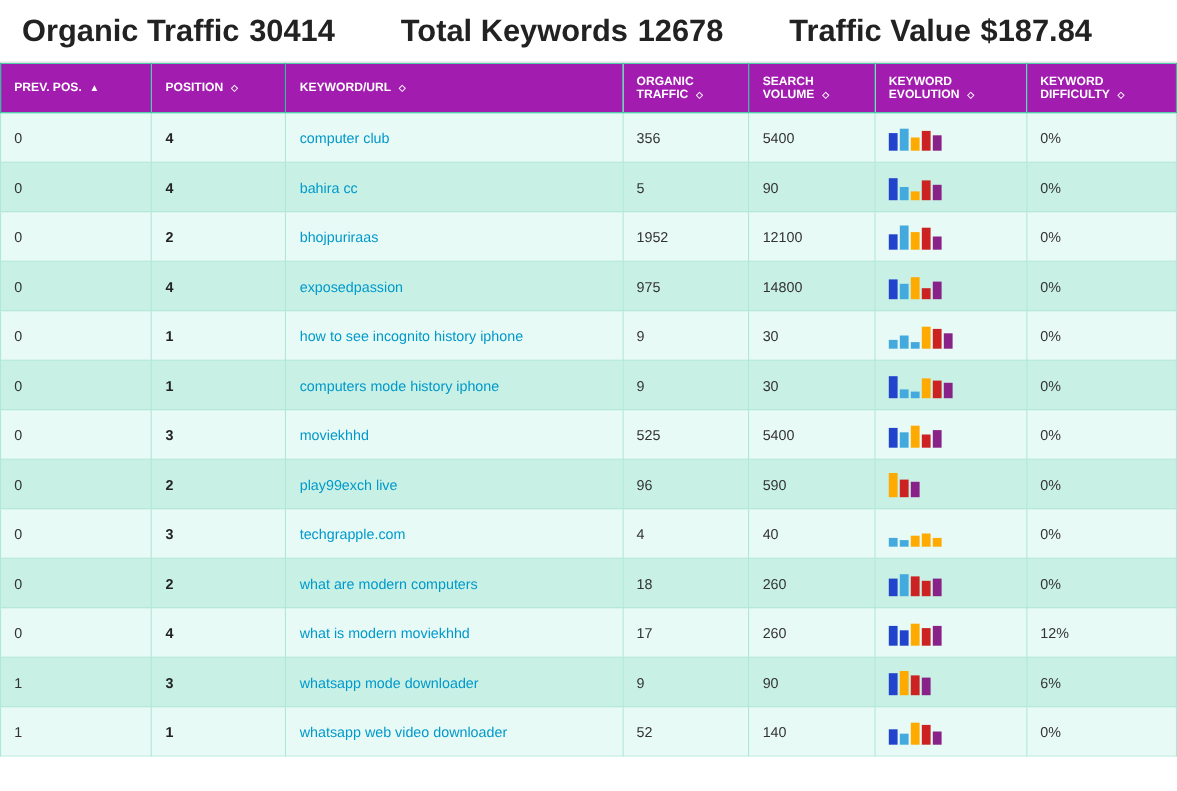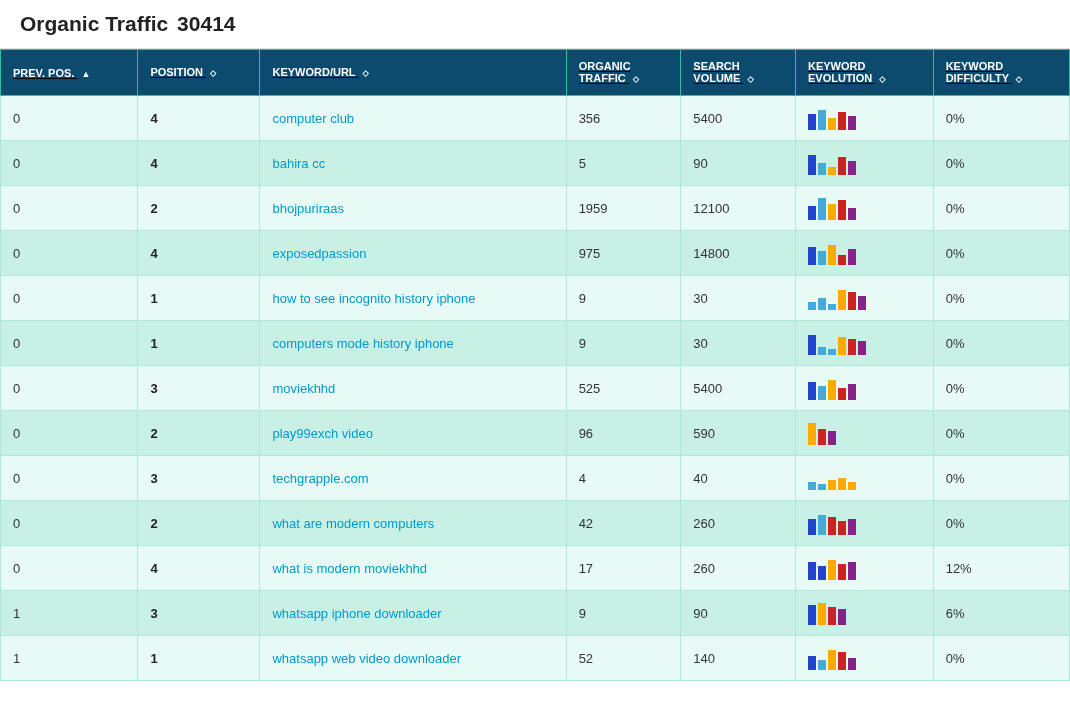--- a/index.html
+++ b/index.html
@@ -11,37 +11,36 @@
       display: flex;
       align-items: center;
       gap: 60px;
       border-bottom: 1px solid #e0e0e0;
     }
     .header-stat {
       color: #2ecc71;
       font-size: 16px;
     }
     .header-stat span {
-      font-size: 21px;
+      font-size: 28px;
       font-weight: bold;
       color: #222;
     }
 
     .table-container {
       overflow-x: auto;
     }
 
     table {
       width: 100%;
       border-collapse: collapse;
     }
 
     thead tr {
-      background: #0c4a6e;
-      text-decoration: underline;
+      background: #a21caf;
     }
 
     thead th {
       padding: 10px 12px;
       text-align: left;
       font-size: 11px;
       font-weight: bold;
       color: #fff;
       border: 1px solid #2bbf9a;
       white-space: nowrap;
@@ -91,20 +90,28 @@
     }
   </style>
 </head>
 <body>
 
 <div class="header">
   <div class="header-stat">
     <span>Organic Traffic</span>
     &nbsp;<span>30414</span>
   </div>
+  <div class="header-stat">
+    <span>Total Keywords</span>
+    &nbsp;<span>12678</span>
+  </div>
+  <div class="header-stat">
+    <span>Traffic Value</span>
+    &nbsp;<span>$187.84</span>
+  </div>
 </div>
 
 <div class="table-container">
   <table>
     <thead>
       <tr>
         <th>
           PREV. POS. <span class="sort-arrow">▲</span>
         </th>
         <th>
@@ -159,21 +166,21 @@
               <div class="bar" style="width: 8px; height: 18px; background-color: rgb(204, 34, 34);"></div>
               <div class="bar" style="width: 8px; height: 14px; background-color: rgb(136, 34, 136);"></div>
             </div>
           </td>
           <td>0%</td>
         </tr>
         <tr>
           <td>0</td>
           <td class="position">2</td>
           <td class="keyword"><a href="#">bhojpuriraas</a></td>
-          <td>1959</td>
+          <td>1952</td>
           <td>12100</td>
           <td>
             <div class="bar-group">
               <div class="bar" style="width: 8px; height: 14px; background-color: rgb(34, 68, 204);"></div>
               <div class="bar" style="width: 8px; height: 22px; background-color: rgb(68, 170, 221);"></div>
               <div class="bar" style="width: 8px; height: 16px; background-color: rgb(255, 170, 0);"></div>
               <div class="bar" style="width: 8px; height: 20px; background-color: rgb(204, 34, 34);"></div>
               <div class="bar" style="width: 8px; height: 12px; background-color: rgb(136, 34, 136);"></div>
             </div>
           </td>
@@ -245,21 +252,21 @@
               <div class="bar" style="width: 8px; height: 20px; background-color: rgb(255, 170, 0);"></div>
               <div class="bar" style="width: 8px; height: 12px; background-color: rgb(204, 34, 34);"></div>
               <div class="bar" style="width: 8px; height: 16px; background-color: rgb(136, 34, 136);"></div>
             </div>
           </td>
           <td>0%</td>
         </tr>
         <tr>
           <td>0</td>
           <td class="position">2</td>
-          <td class="keyword"><a href="#">play99exch video</a></td>
+          <td class="keyword"><a href="#">play99exch live</a></td>
           <td>96</td>
           <td>590</td>
           <td>
             <div class="bar-group">
               <div class="bar" style="width: 8px; height: 22px; background-color: rgb(255, 170, 0);"></div>
               <div class="bar" style="width: 8px; height: 16px; background-color: rgb(204, 34, 34);"></div>
               <div class="bar" style="width: 8px; height: 14px; background-color: rgb(136, 34, 136);"></div>
             </div>
           </td>
           <td>0%</td>
@@ -278,21 +285,21 @@
               <div class="bar" style="width: 8px; height: 12px; background-color: rgb(255, 170, 0);"></div>
               <div class="bar" style="width: 8px; height: 8px; background-color: rgb(255, 170, 0);"></div>
             </div>
           </td>
           <td>0%</td>
         </tr>
         <tr>
           <td>0</td>
           <td class="position">2</td>
           <td class="keyword"><a href="#">what are modern computers</a></td>
-          <td>42</td>
+          <td>18</td>
           <td>260</td>
           <td>
             <div class="bar-group">
               <div class="bar" style="width: 8px; height: 16px; background-color: rgb(34, 68, 204);"></div>
               <div class="bar" style="width: 8px; height: 20px; background-color: rgb(68, 170, 221);"></div>
               <div class="bar" style="width: 8px; height: 18px; background-color: rgb(204, 34, 34);"></div>
               <div class="bar" style="width: 8px; height: 14px; background-color: rgb(204, 34, 34);"></div>
               <div class="bar" style="width: 8px; height: 16px; background-color: rgb(136, 34, 136);"></div>
             </div>
           </td>
@@ -311,21 +318,21 @@
               <div class="bar" style="width: 8px; height: 20px; background-color: rgb(255, 170, 0);"></div>
               <div class="bar" style="width: 8px; height: 16px; background-color: rgb(204, 34, 34);"></div>
               <div class="bar" style="width: 8px; height: 18px; background-color: rgb(136, 34, 136);"></div>
             </div>
           </td>
           <td>12%</td>
         </tr>
         <tr>
           <td>1</td>
           <td class="position">3</td>
-          <td class="keyword"><a href="#">whatsapp iphone downloader</a></td>
+          <td class="keyword"><a href="#">whatsapp mode downloader</a></td>
           <td>9</td>
           <td>90</td>
           <td>
             <div class="bar-group">
               <div class="bar" style="width: 8px; height: 20px; background-color: rgb(34, 68, 204);"></div>
               <div class="bar" style="width: 8px; height: 22px; background-color: rgb(255, 170, 0);"></div>
               <div class="bar" style="width: 8px; height: 18px; background-color: rgb(204, 34, 34);"></div>
               <div class="bar" style="width: 8px; height: 16px; background-color: rgb(136, 34, 136);"></div>
             </div>
           </td>

